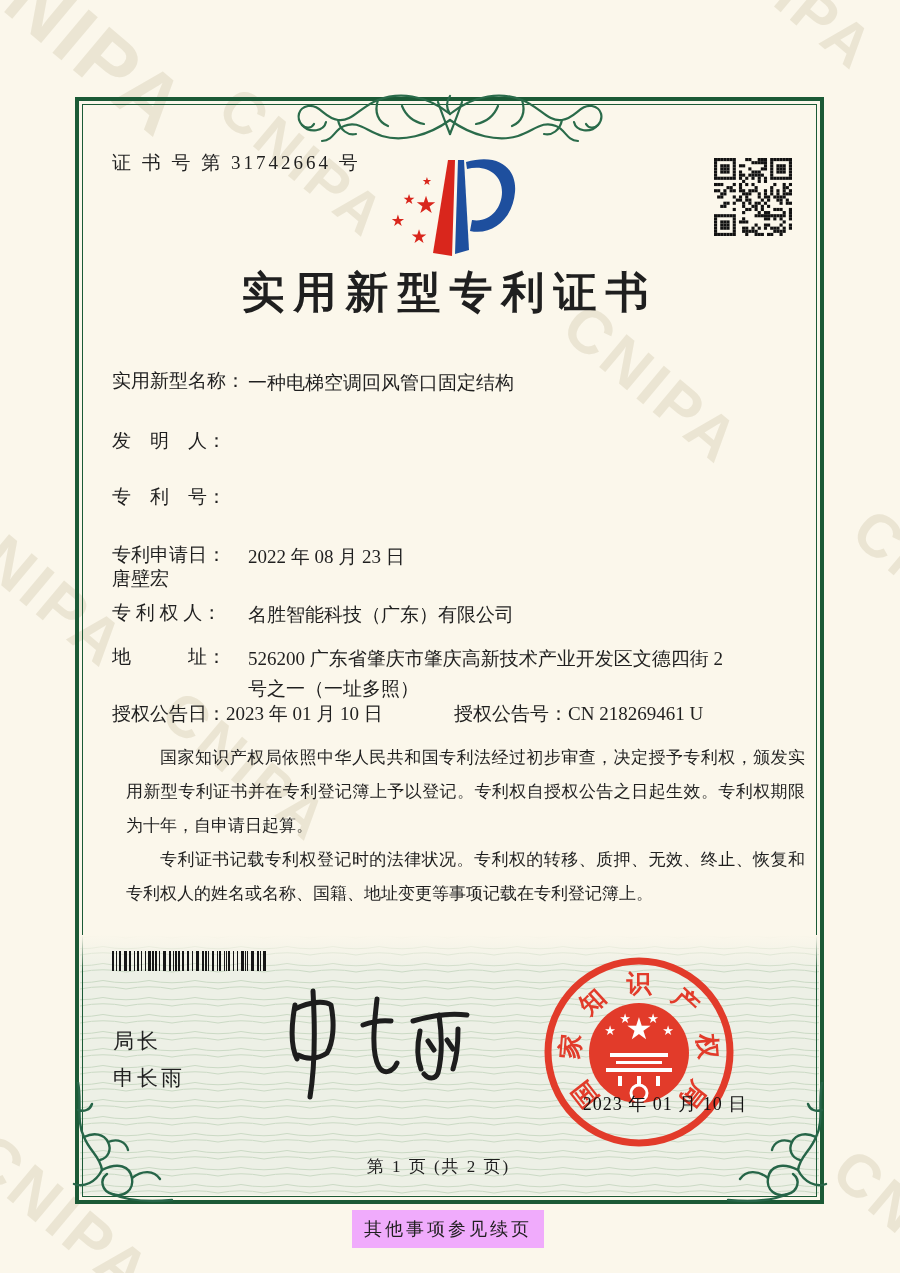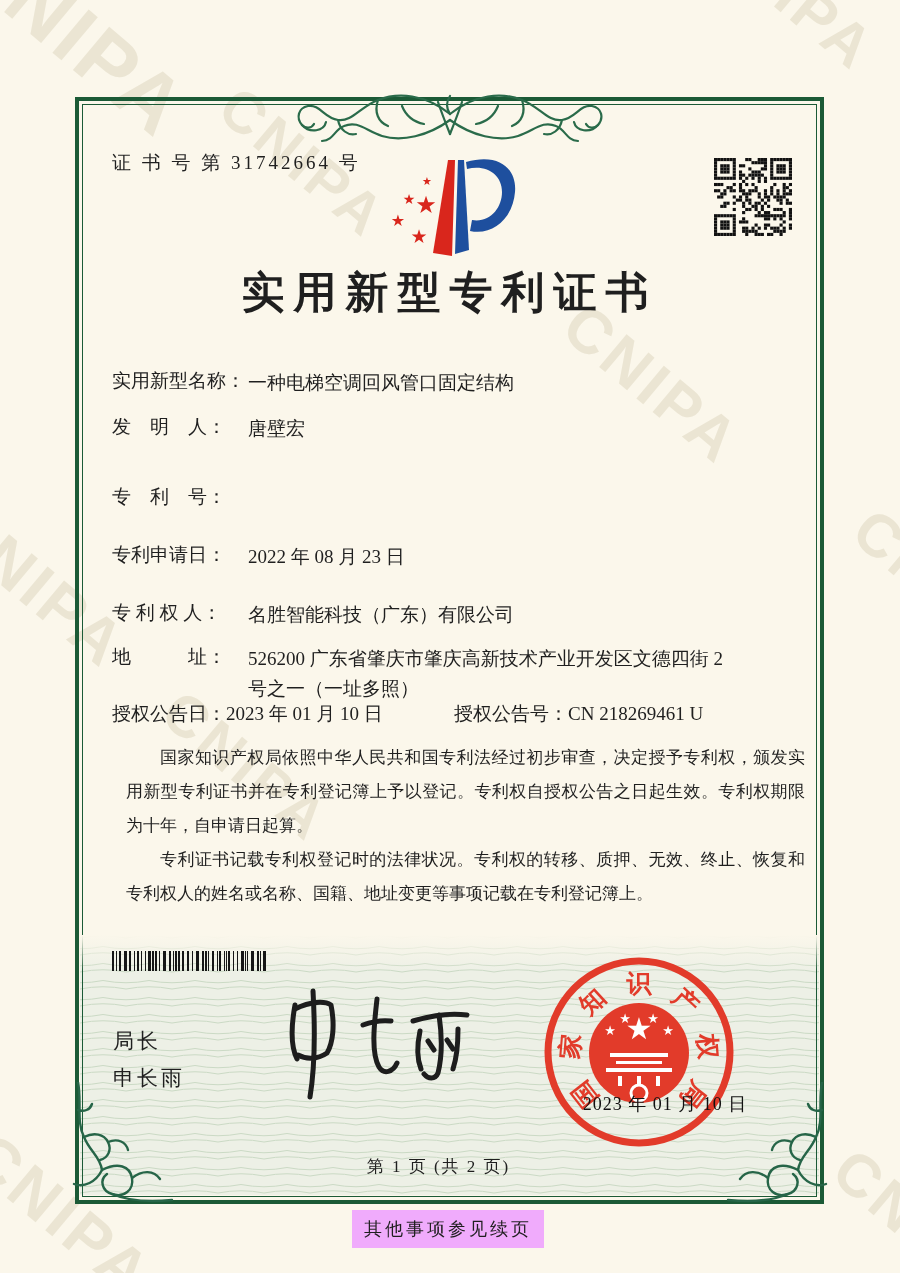--- a/index.html
+++ b/index.html
@@ -474,21 +474,21 @@
     <rect x="18" y="24" width="1" height="1" fill="#111111"></rect>
     <rect x="21" y="24" width="1" height="1" fill="#111111"></rect>
   </svg>
 
 <div class="title">实用新型专利证书</div>
 
 <div class="field" style="top:368px;justify-content:flex-end;">
   <span class="lbl">实用新型名称：</span>
   <span class="val">一种电梯空调回风管口固定结构</span>
 </div>
-<div class="field" style="top:414px;">
+<div class="field" style="top:428px;flex-direction:column;">
   <span class="lbl">发　明　人：</span>
   <span class="val">唐壁宏</span>
 </div>
 <div class="field" style="top:484px;">
   <span class="lbl">专　利　号：</span>
 </div>
 <div class="field" style="top:542px;">
   <span class="lbl">专利申请日：</span>
   <span class="val">2022 年 08 月 23 日</span>
 </div>

